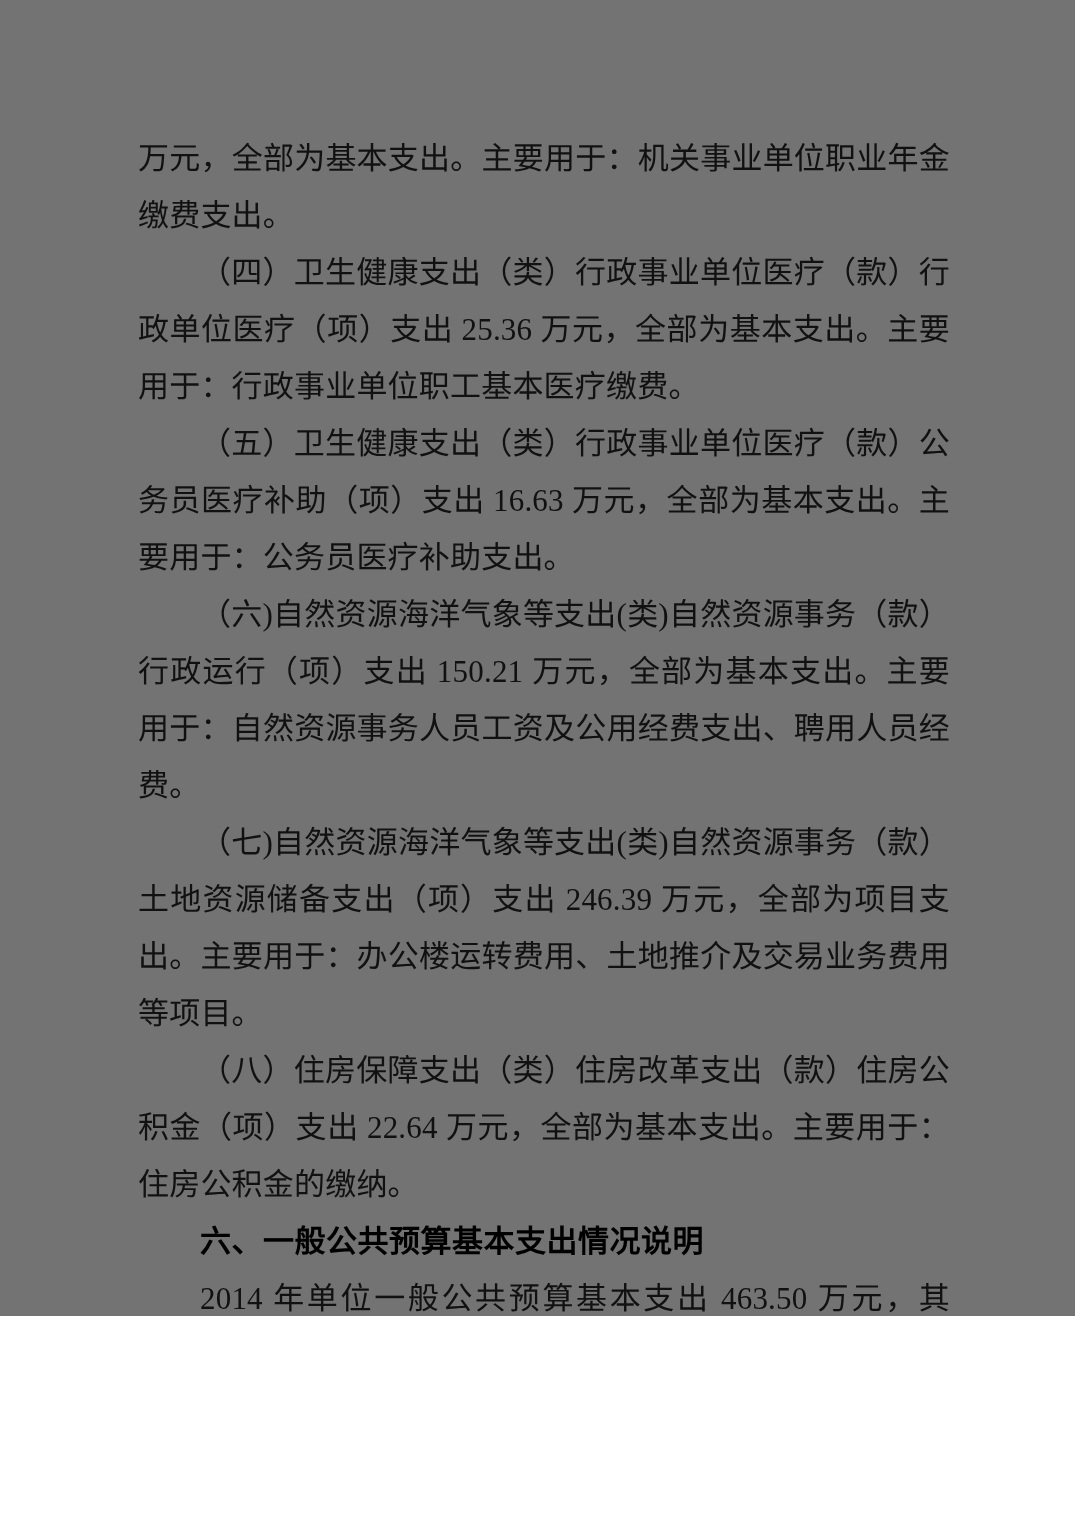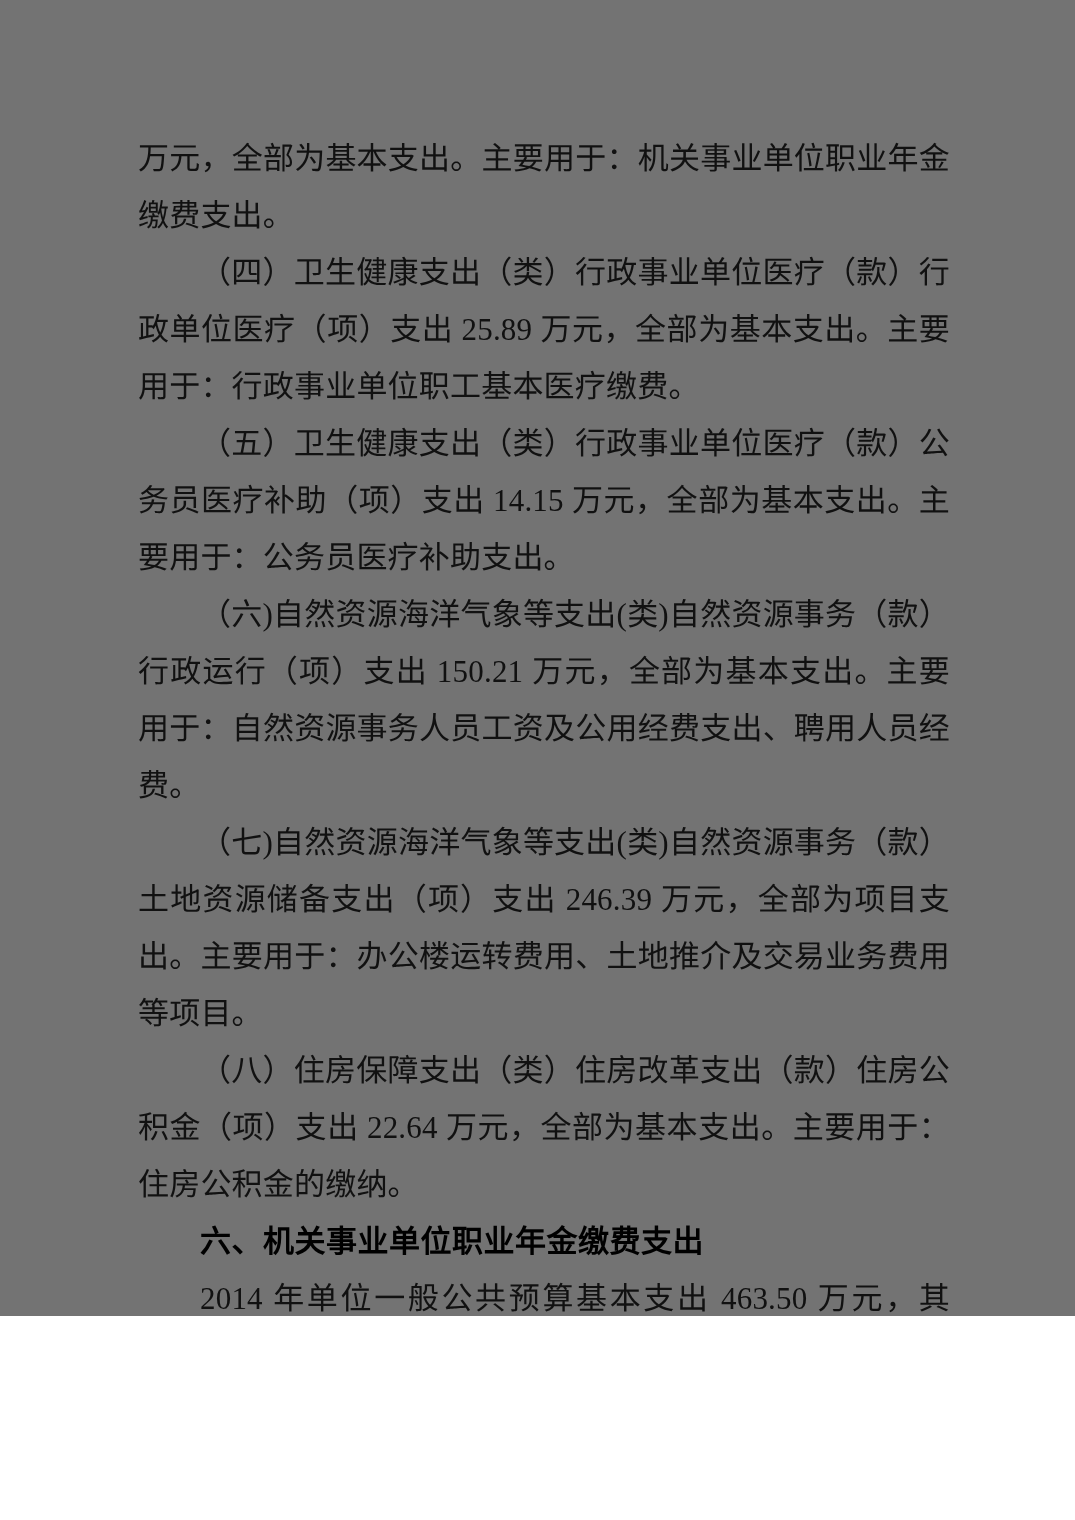--- a/index.html
+++ b/index.html
@@ -52,23 +52,23 @@
     font-family: "Liberation Serif", "DejaVu Serif", serif;
     color: #111111;
   }
 </style>
 </head>
 <body>
 
 <div class="page">
   <div class="content">
     <p class="plain">万元，全部为基本支出。主要用于：机关事业单位职业年金缴费支出。</p>
-    <p class="indent">（四）卫生健康支出（类）行政事业单位医疗（款）行政单位医疗（项）支出 25.89 万元，全部为基本支出。主要用于：行政事业单位职工基本医疗缴费。</p>
-    <p class="indent">（五）卫生健康支出（类）行政事业单位医疗（款）公务员医疗补助（项）支出 14.15 万元，全部为基本支出。主要用于：公务员医疗补助支出。</p>
+    <p class="indent">（四）卫生健康支出（类）行政事业单位医疗（款）行政单位医疗（项）支出 25.36 万元，全部为基本支出。主要用于：行政事业单位职工基本医疗缴费。</p>
+    <p class="indent">（五）卫生健康支出（类）行政事业单位医疗（款）公务员医疗补助（项）支出 16.63 万元，全部为基本支出。主要用于：公务员医疗补助支出。</p>
     <p class="indent">（六)自然资源海洋气象等支出(类)自然资源事务（款）行政运行（项）支出 150.21 万元，全部为基本支出。主要用于：自然资源事务人员工资及公用经费支出、聘用人员经费。</p>
     <p class="indent">（七)自然资源海洋气象等支出(类)自然资源事务（款）土地资源储备支出（项）支出 246.39 万元，全部为项目支出。主要用于：办公楼运转费用、土地推介及交易业务费用等项目。</p>
     <p class="indent">（八）住房保障支出（类）住房改革支出（款）住房公积金（项）支出 22.64 万元，全部为基本支出。主要用于：住房公积金的缴纳。</p>
-    <p class="heading">六、机关事业单位职业年金缴费支出</p>
+    <p class="heading">六、一般公共预算基本支出情况说明</p>
     <p class="indent fill-last">2014 年单位一般公共预算基本支出 463.50 万元，其中：</p>
     <p class="indent fill-last">（一）人员经费 417.70 万元，主要包括：基本工资 44.96</p>
   </div>
   <div class="page-number">7</div>
 </div>
 
 </body></html>

